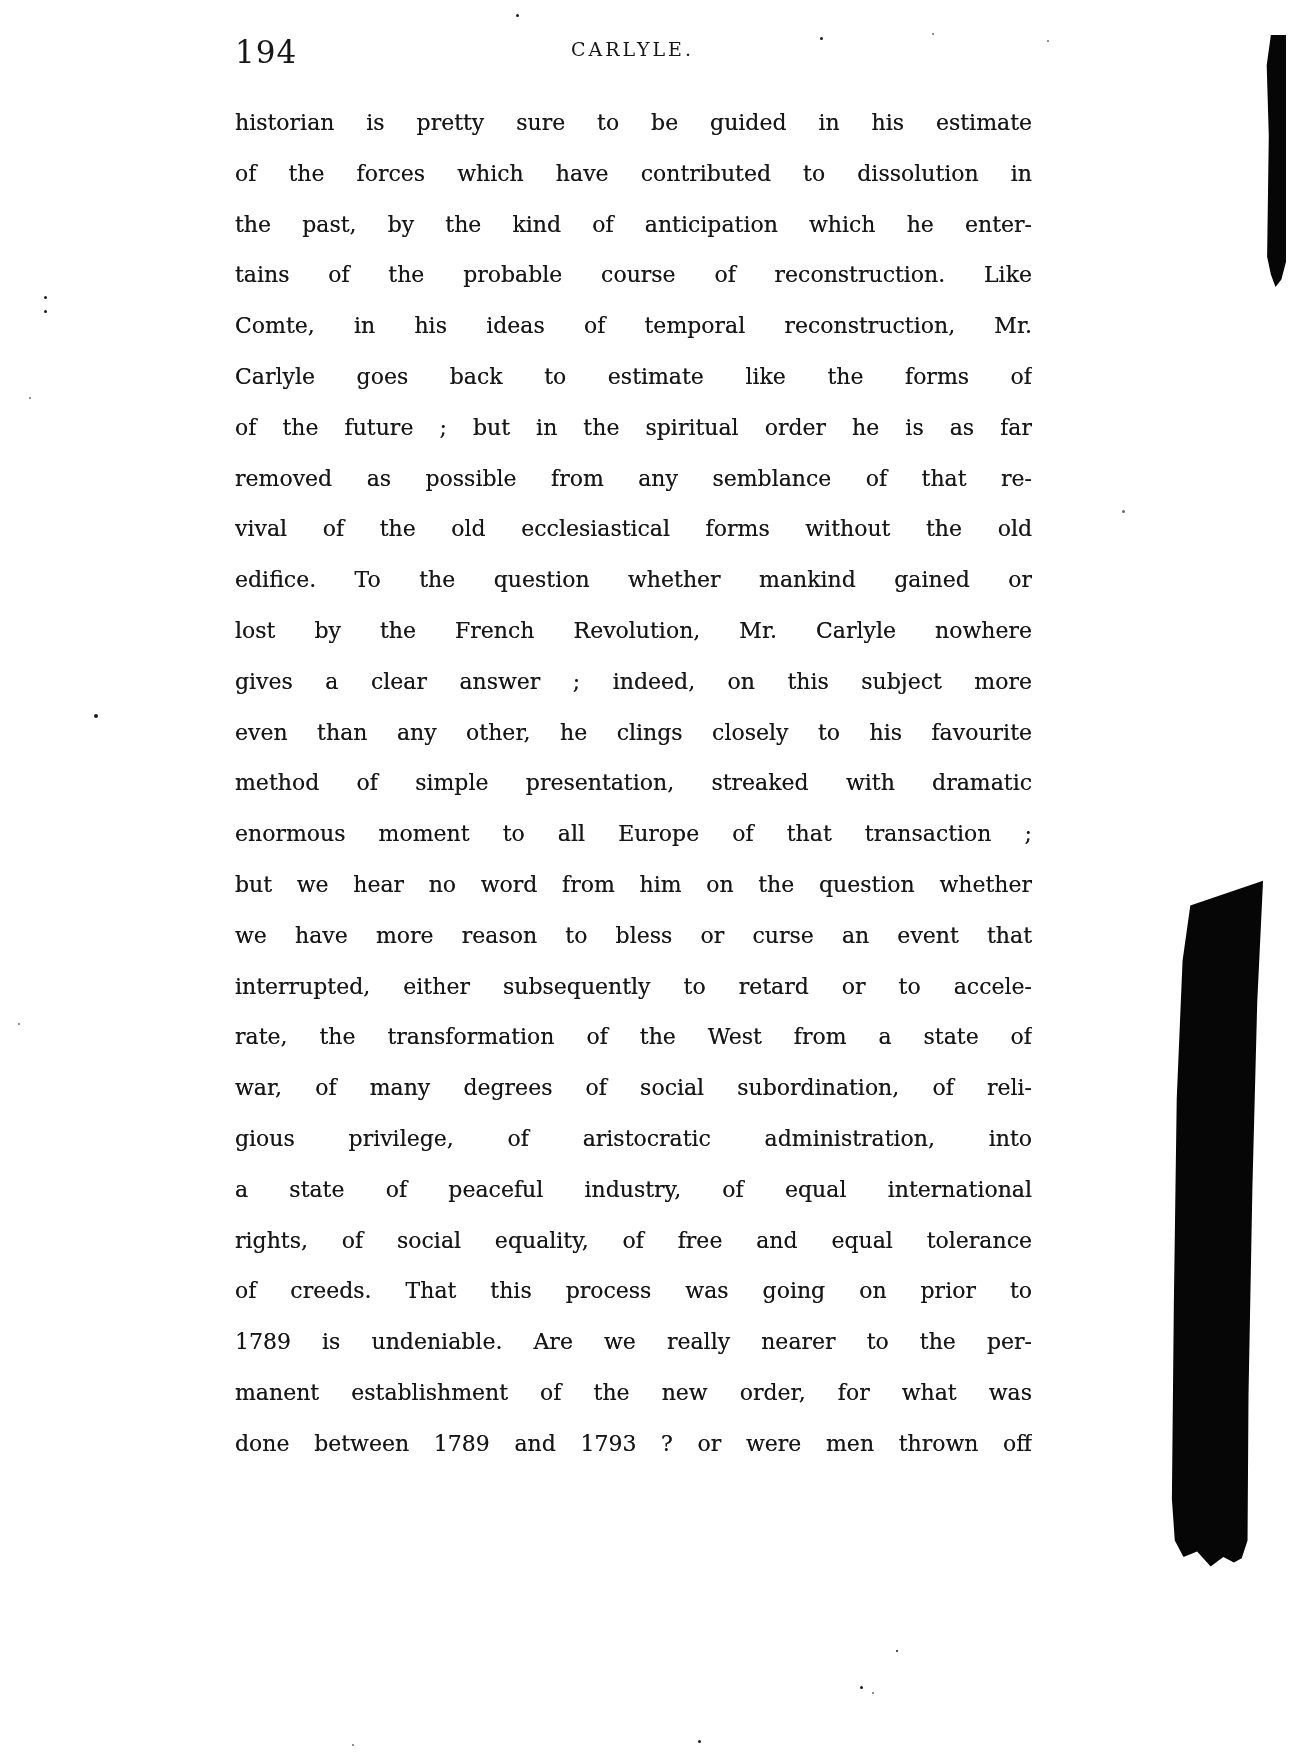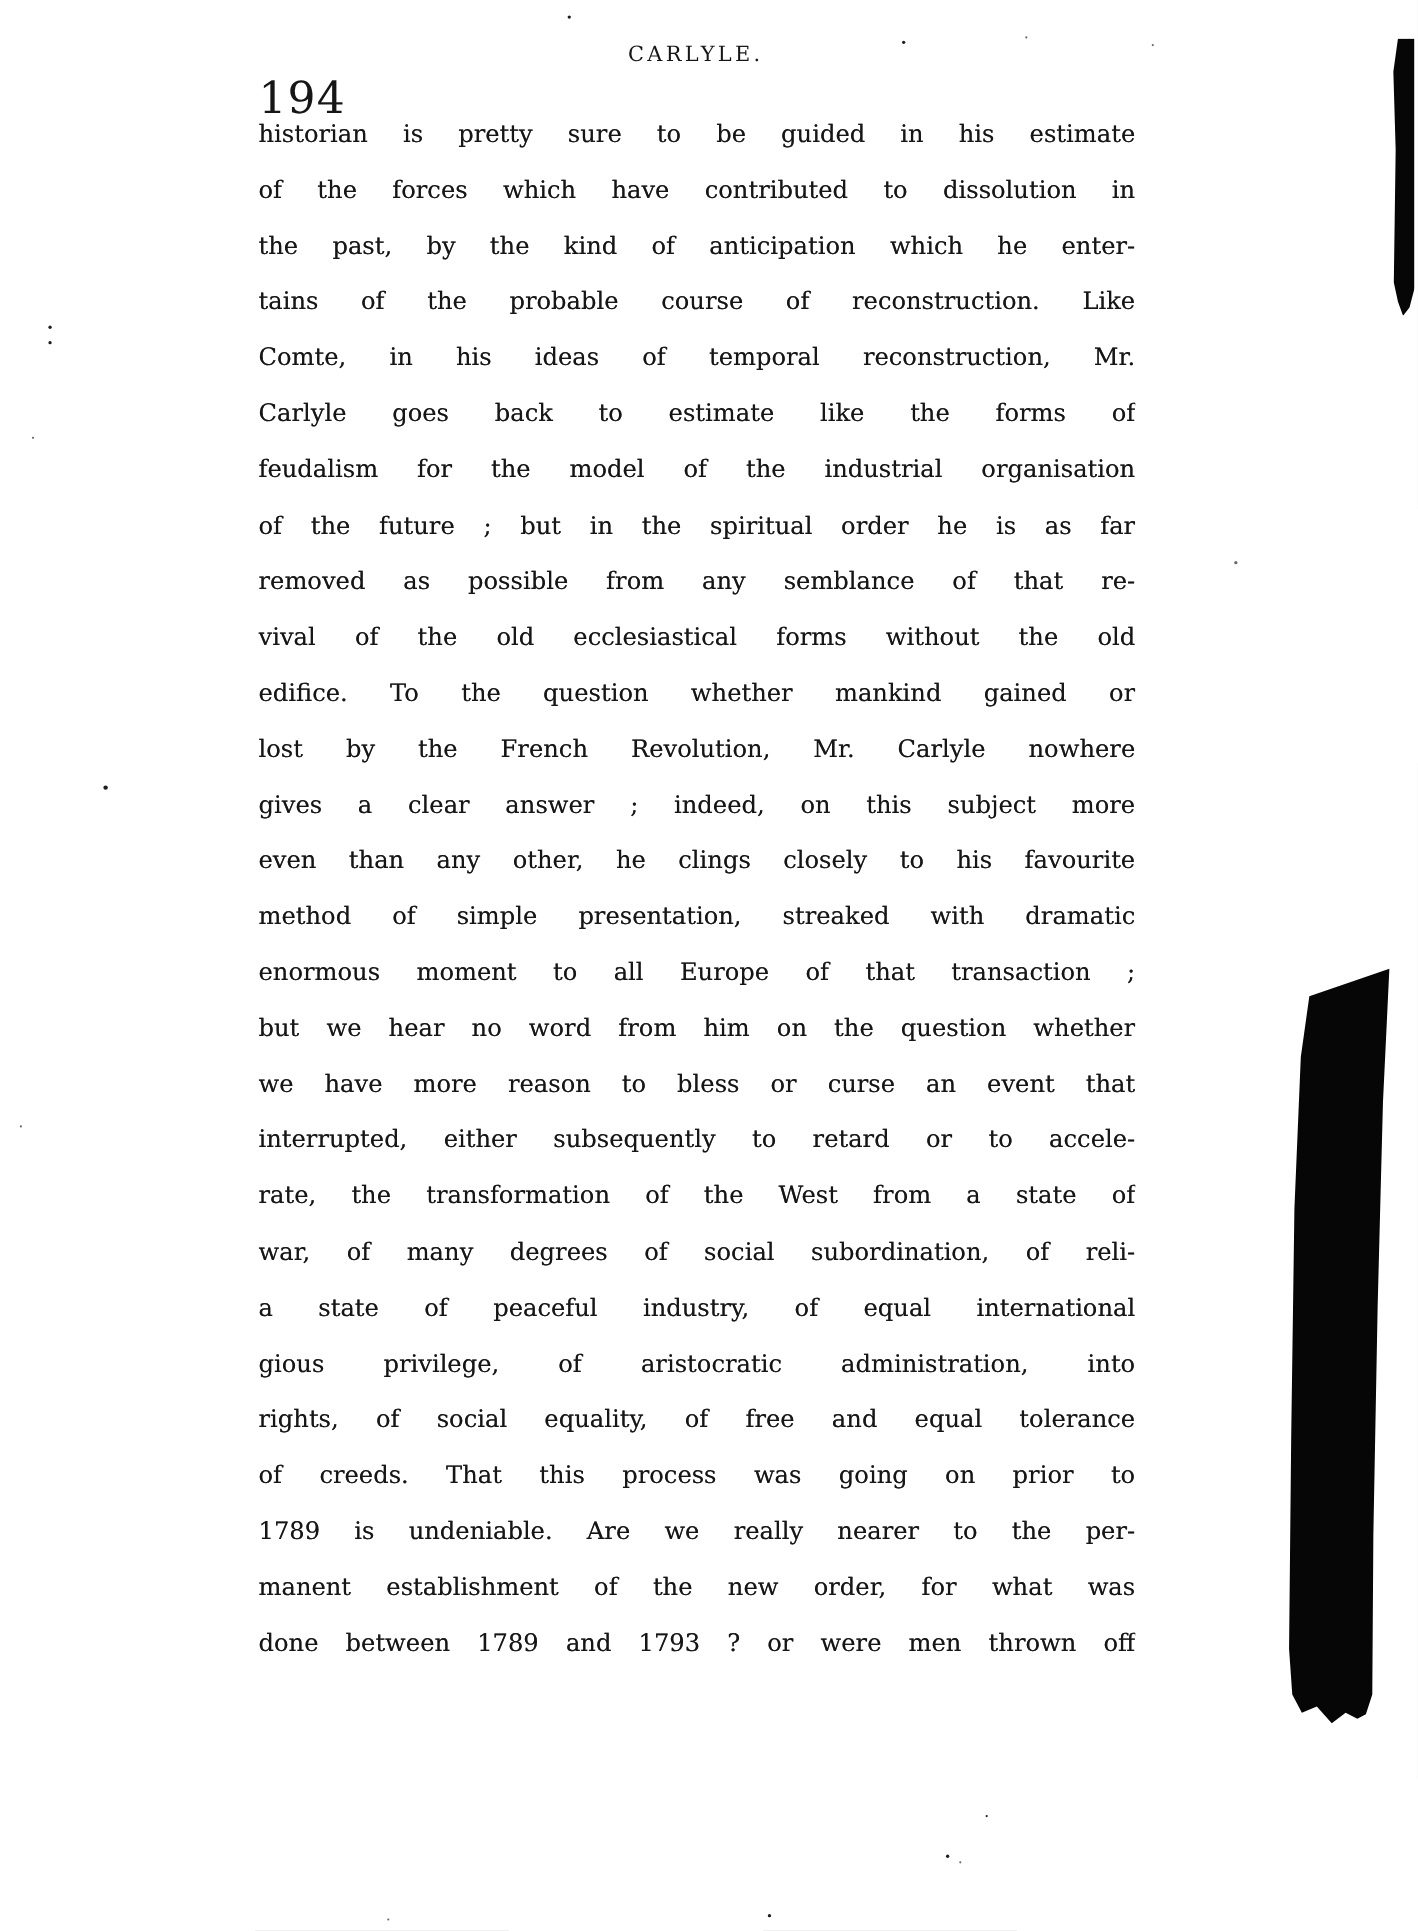--- a/index.html
+++ b/index.html
@@ -7,21 +7,21 @@
     position:relative;
     width:1289px;height:1755px;
     background:#ffffff;
     overflow:hidden;
     font-family:"DejaVu Serif", serif;
     color:#161616;
   }
   .header{position:absolute;left:235px;top:32px;width:795px;height:40px;}
   .page-number{
     position:absolute;left:0;top:2px;
-    font-size:40px;letter-spacing:1px;margin-top:33px;
+    font-size:31px;letter-spacing:1px;
   }
   .running-title{
     position:absolute;left:0;top:6px;width:100%;
     text-align:center;
     font-size:19px;letter-spacing:3px;
   }
   .body-text{
     position:absolute;left:235px;top:98px;width:797px;
   }
   .textline{
@@ -59,37 +59,36 @@
     <span class="running-title">CARLYLE.</span>
   </div>
 
   <div class="body-text">
     <div class="textline">historian is pretty sure to be guided in his estimate</div>
     <div class="textline">of the forces which have contributed to dissolution in</div>
     <div class="textline">the past, by the kind of anticipation which he enter-</div>
     <div class="textline">tains of the probable course of reconstruction.  Like</div>
     <div class="textline">Comte, in his ideas of temporal reconstruction, Mr.</div>
     <div class="textline">Carlyle goes back to estimate like the forms of</div>
-    <div class="textline">feudalism for the model of the industrial organisation</div>
     <div class="textline">of the future ; but in the spiritual order he is as far</div>
     <div class="textline">removed as possible from any semblance of that re-</div>
     <div class="textline">vival of the old ecclesiastical forms without the old</div>
     <div class="textline">edifice.  To the question whether mankind gained or</div>
     <div class="textline">lost by the French Revolution, Mr. Carlyle nowhere</div>
     <div class="textline">gives a clear answer ; indeed, on this subject more</div>
     <div class="textline">even than any other, he clings closely to his favourite</div>
     <div class="textline">method of simple presentation, streaked with dramatic</div>
     <div class="textline">enormous moment to all Europe of that transaction ;</div>
     <div class="textline">but we hear no word from him on the question whether</div>
     <div class="textline">we have more reason to bless or curse an event that</div>
     <div class="textline">interrupted, either subsequently to retard or to accele-</div>
     <div class="textline">rate, the transformation of the West from a state of</div>
     <div class="textline">war, of many degrees of social subordination, of reli-</div>
+    <div class="textline">gious privilege, of aristocratic administration, into</div>
     <div class="textline">a state of peaceful industry, of equal international</div>
-    <div class="textline">gious privilege, of aristocratic administration, into</div>
     <div class="textline">rights, of social equality, of free and equal tolerance</div>
     <div class="textline">of creeds.  That this process was going on prior to</div>
     <div class="textline">1789 is undeniable.  Are we really nearer to the per-</div>
     <div class="textline">manent establishment of the new order, for what was</div>
     <div class="textline">done between 1789 and 1793 ? or were men thrown off</div>
   </div>
 
   <div class="artifact artifact-bar-top"></div>
   <div class="artifact artifact-blob"></div>
 

